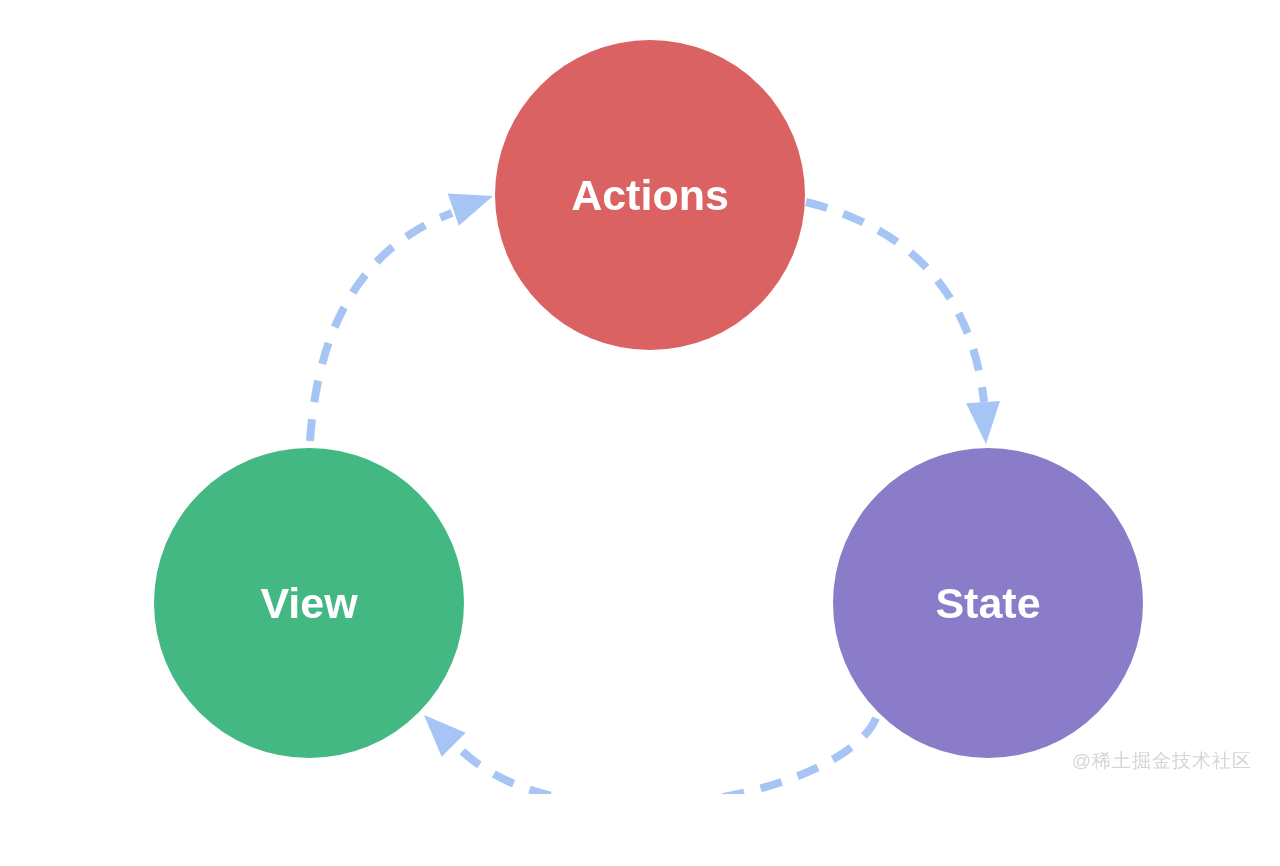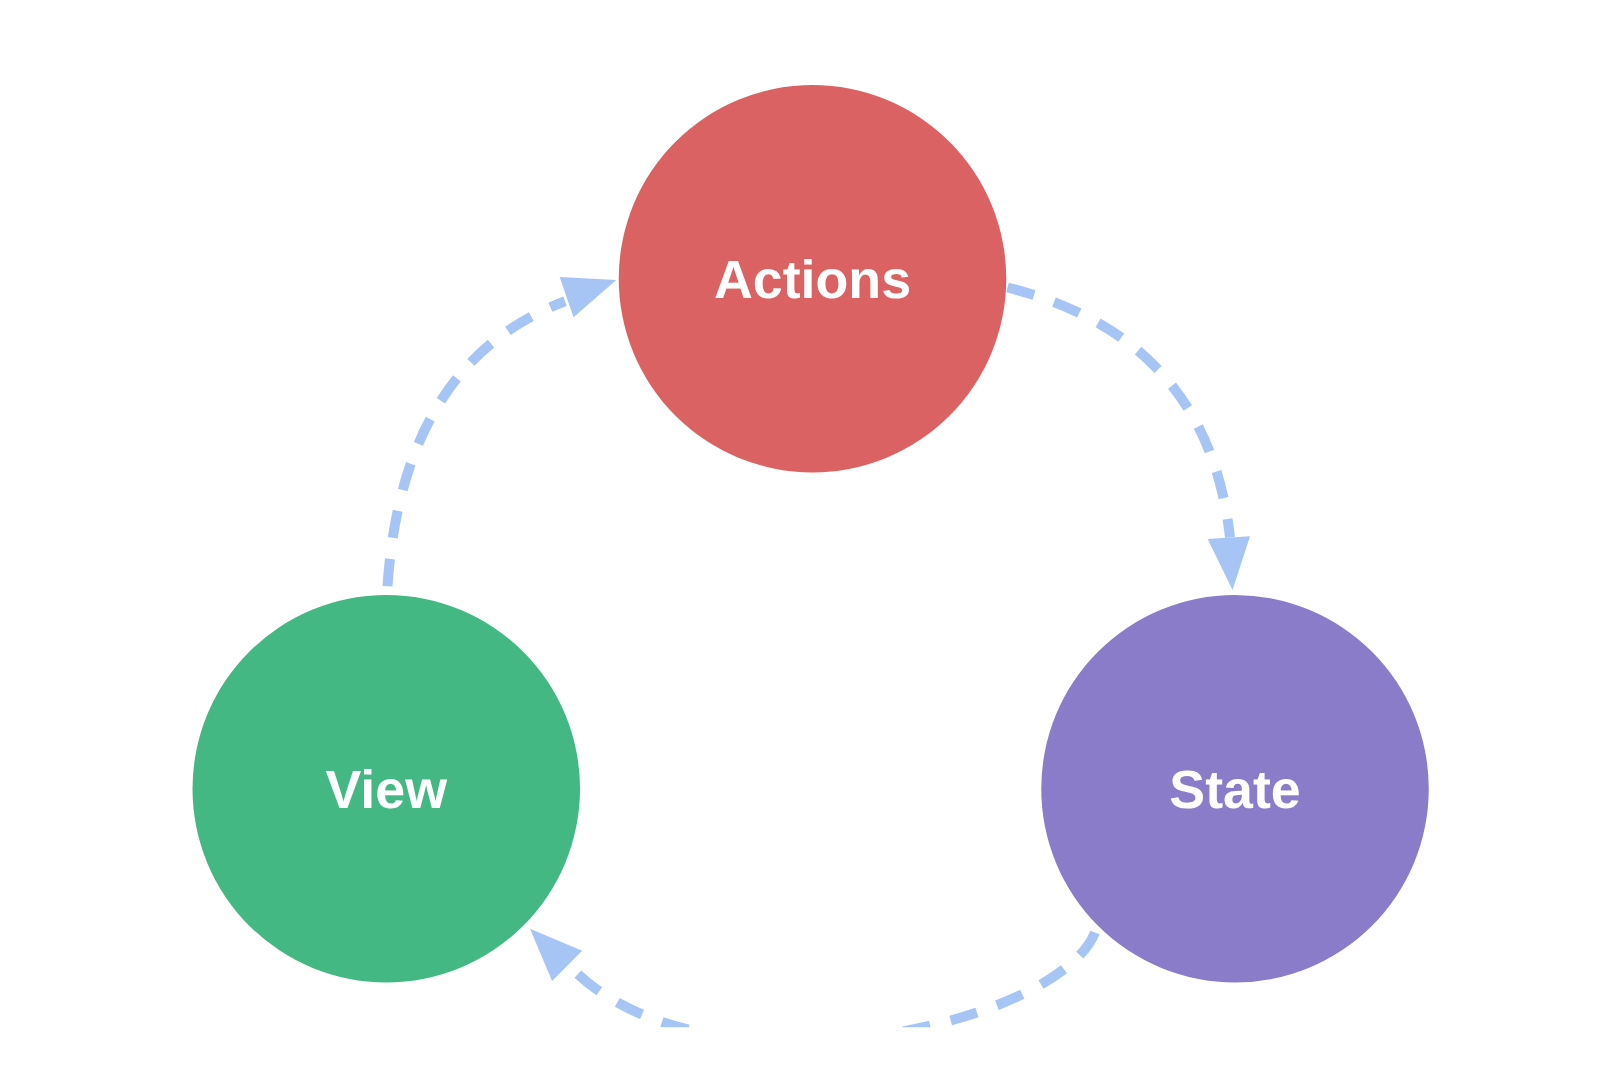--- a/index.html
+++ b/index.html
@@ -5,21 +5,20 @@
   html, body {
     margin: 0;
     padding: 0;
   }
   .canvas {
     position: relative;
     width: 1280px;
     height: 794px;
     overflow: hidden;
     font-family: "Liberation Sans", sans-serif;
-    margin-top: 28px;
   }
   .diagram-svg {
     position: absolute;
     top: 0;
     left: 0;
     display: block;
   }
   .edge-path {
     fill: none;
     stroke-width: 8;
@@ -73,13 +72,14 @@
       <circle cx="988" cy="603" r="155" fill="#8a7cc8"></circle>
       <text class="node-label" x="988" y="603" dy="0.36em" fill="#ffffff">State</text>
     </g>
 
     <g>
       <circle cx="309" cy="603" r="155" fill="#43b883"></circle>
       <text class="node-label" x="309" y="603" dy="0.36em" fill="#ffffff">View</text>
     </g>
   </svg>
 
+  <div class="watermark" style="color: rgb(213, 213, 213);">@稀土掘金技术社区</div>
 </div>
 
 </body></html>

